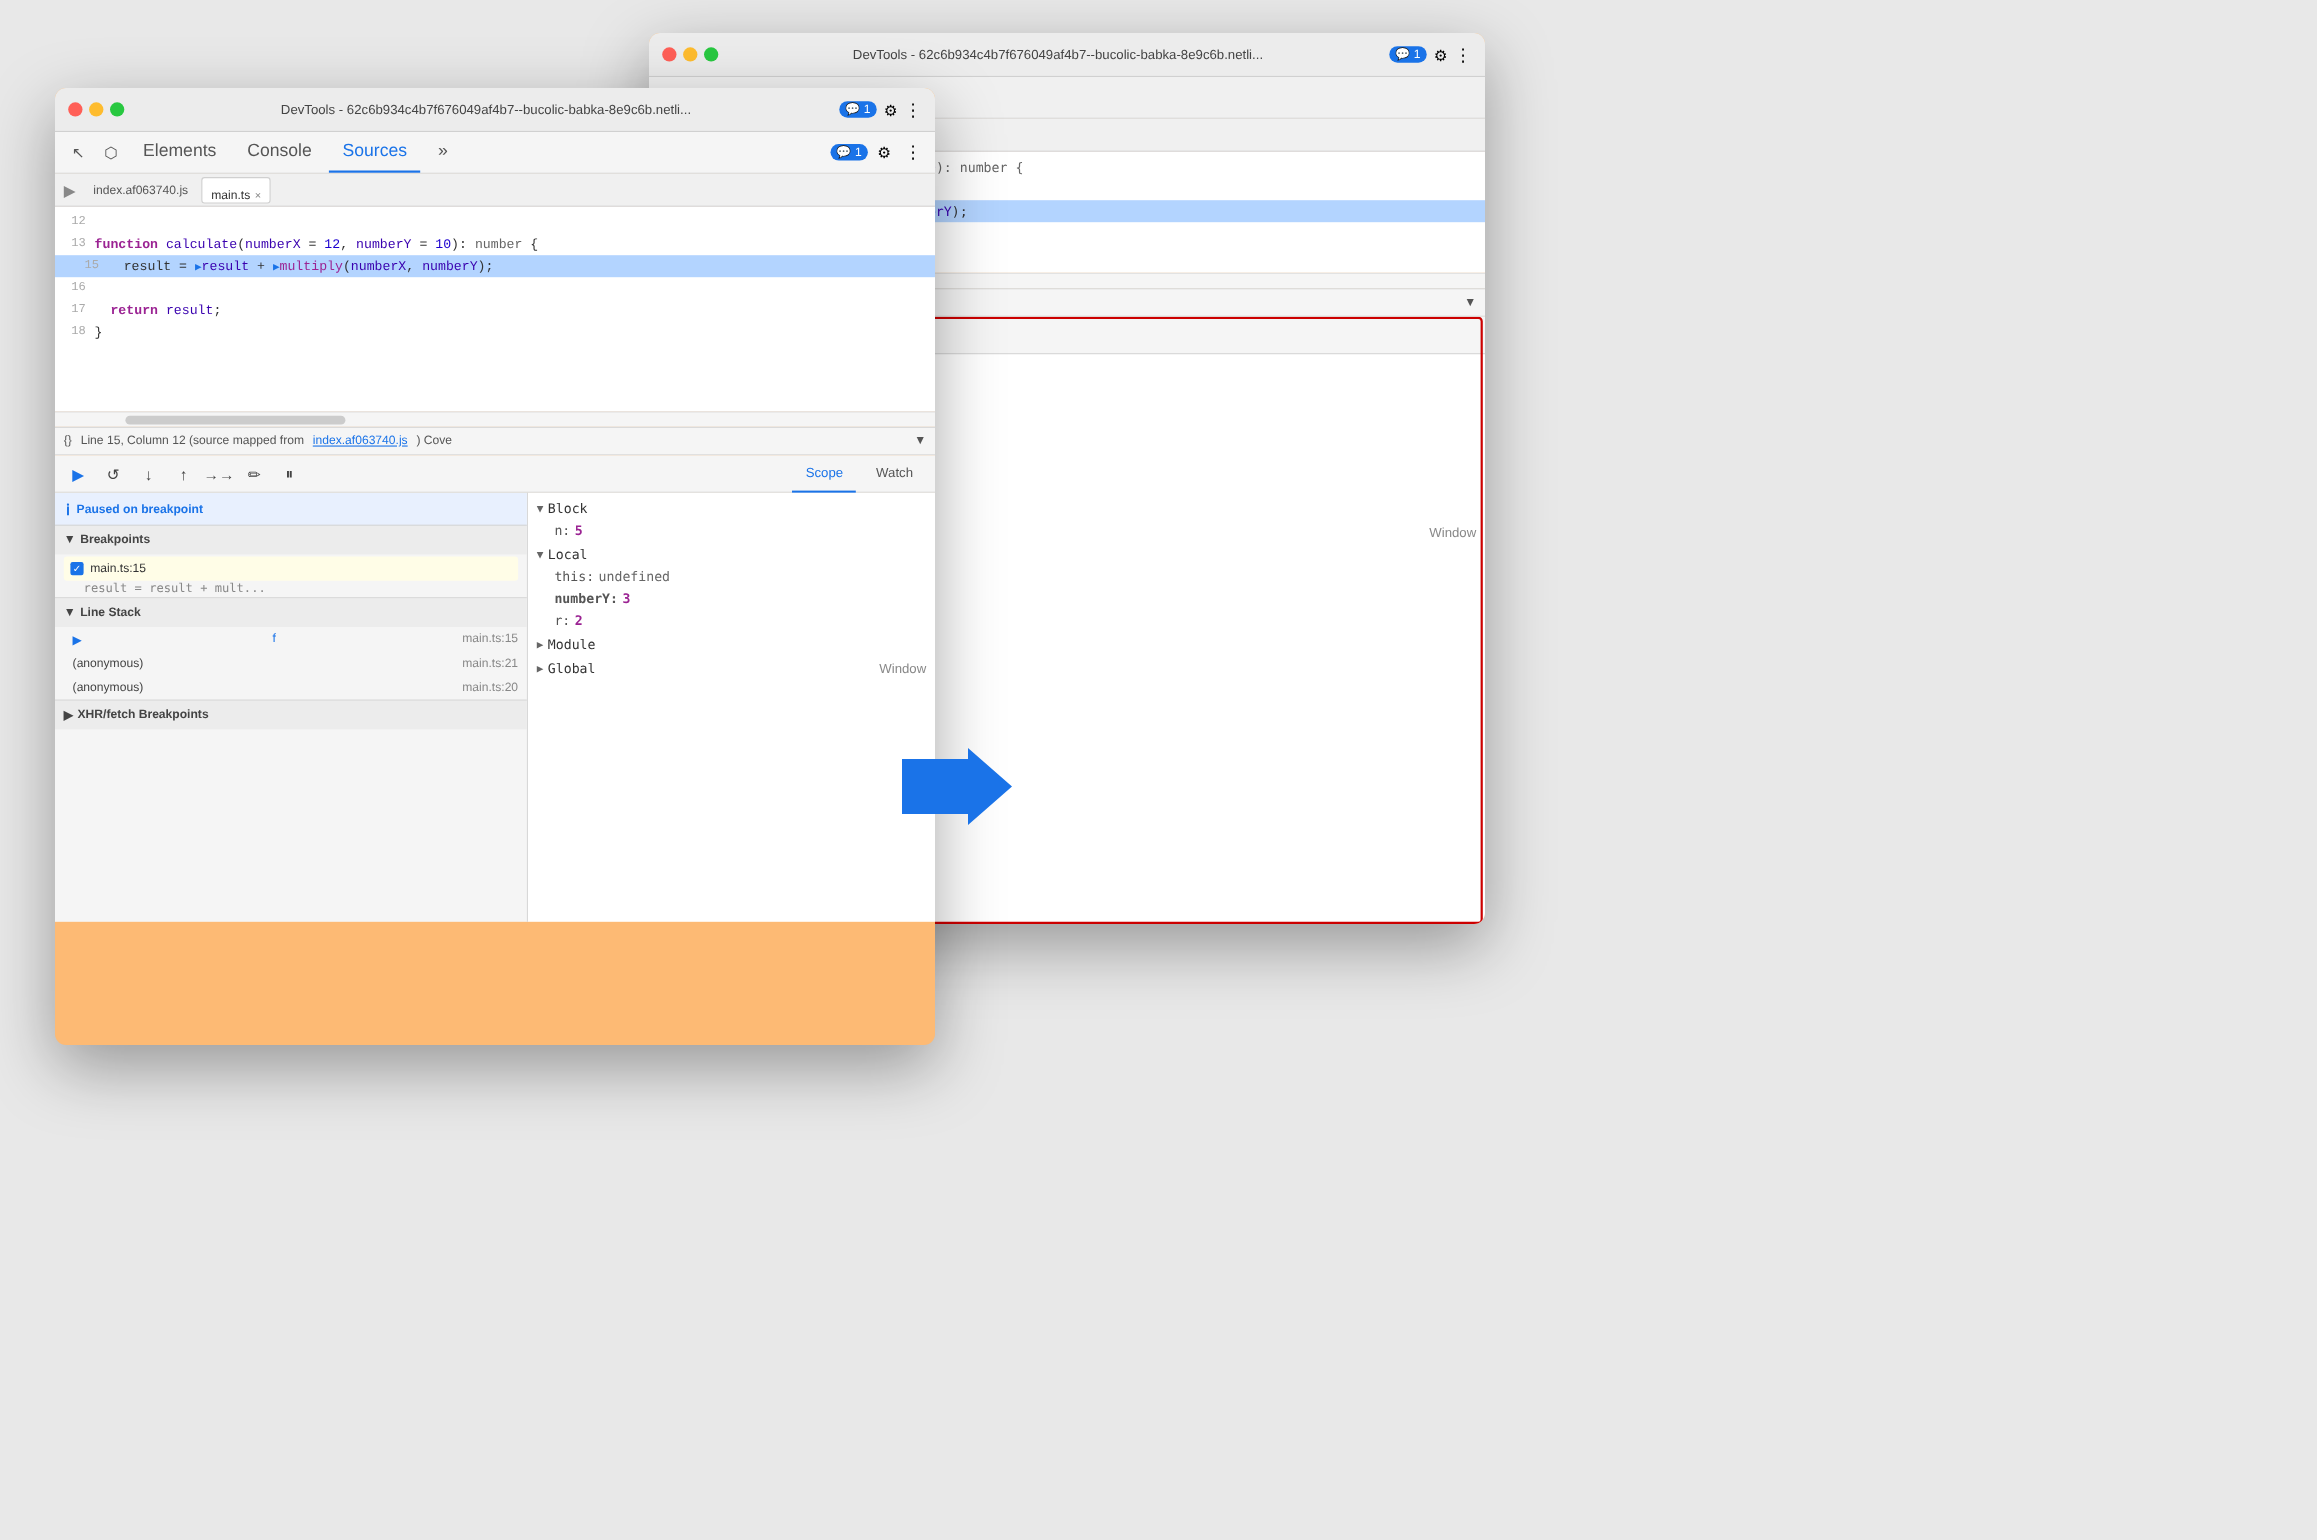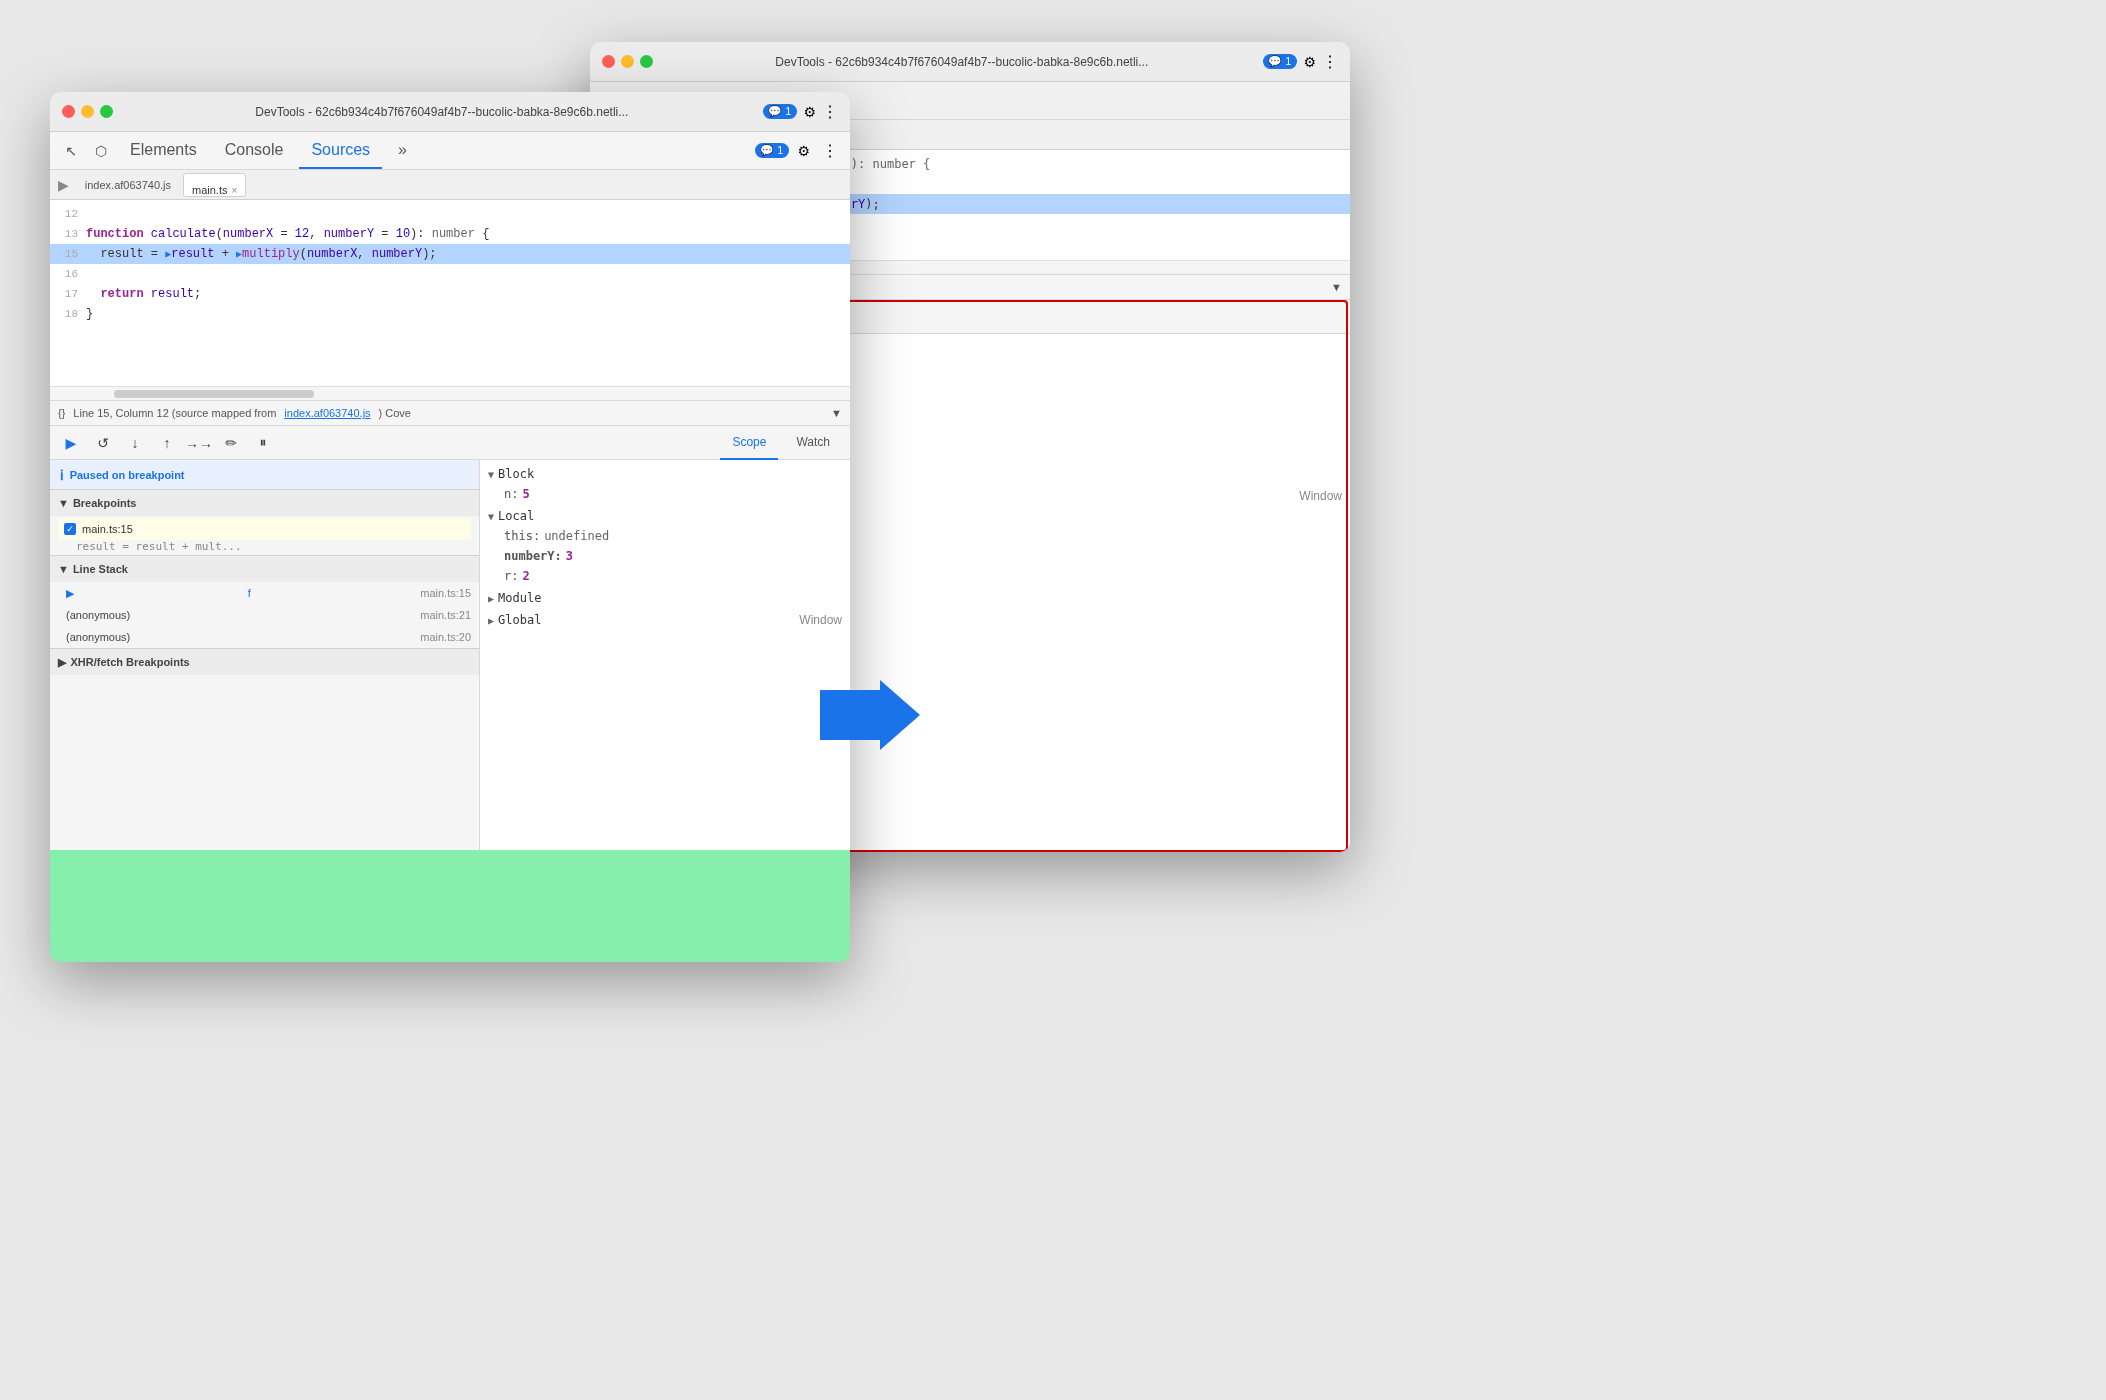--- a/index.html
+++ b/index.html
@@ -12,24 +12,23 @@
       align-items: center;
       justify-content: center;
       position: relative;
     }
 
     
     .devtools-window {
       position: absolute;
       border-radius: 10px;
       box-shadow: 0 20px 60px rgba(0,0,0,0.35);
-      background: #86efac;
+      background: #fdba74;
       overflow: hidden;
       font-size: 12px;
-      margin-top: 12px;
     }
 
     
     .window-main {
       width: 800px;
       height: 870px;
       left: 50px;
       top: 80px;
       z-index: 2;
     }
@@ -171,20 +170,21 @@
 
     .code-line {
       display: flex;
       align-items: center;
       height: 20px;
       padding-right: 8px;
     }
 
     .code-line.highlighted {
       background: #b3d4ff;
+      padding-left: 12px;
     }
 
     .line-num {
       width: 36px;
       text-align: right;
       padding-right: 8px;
       color: #aaa;
       user-select: none;
       font-size: 11px;
     }

